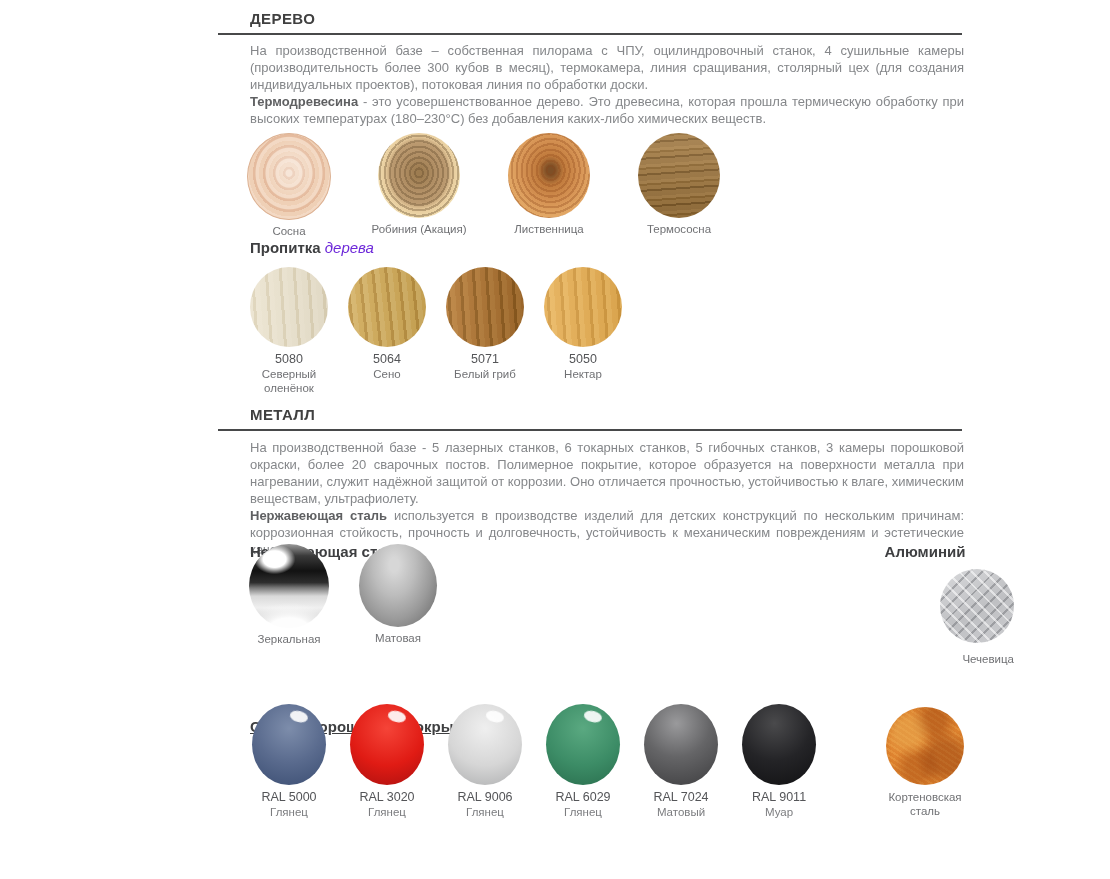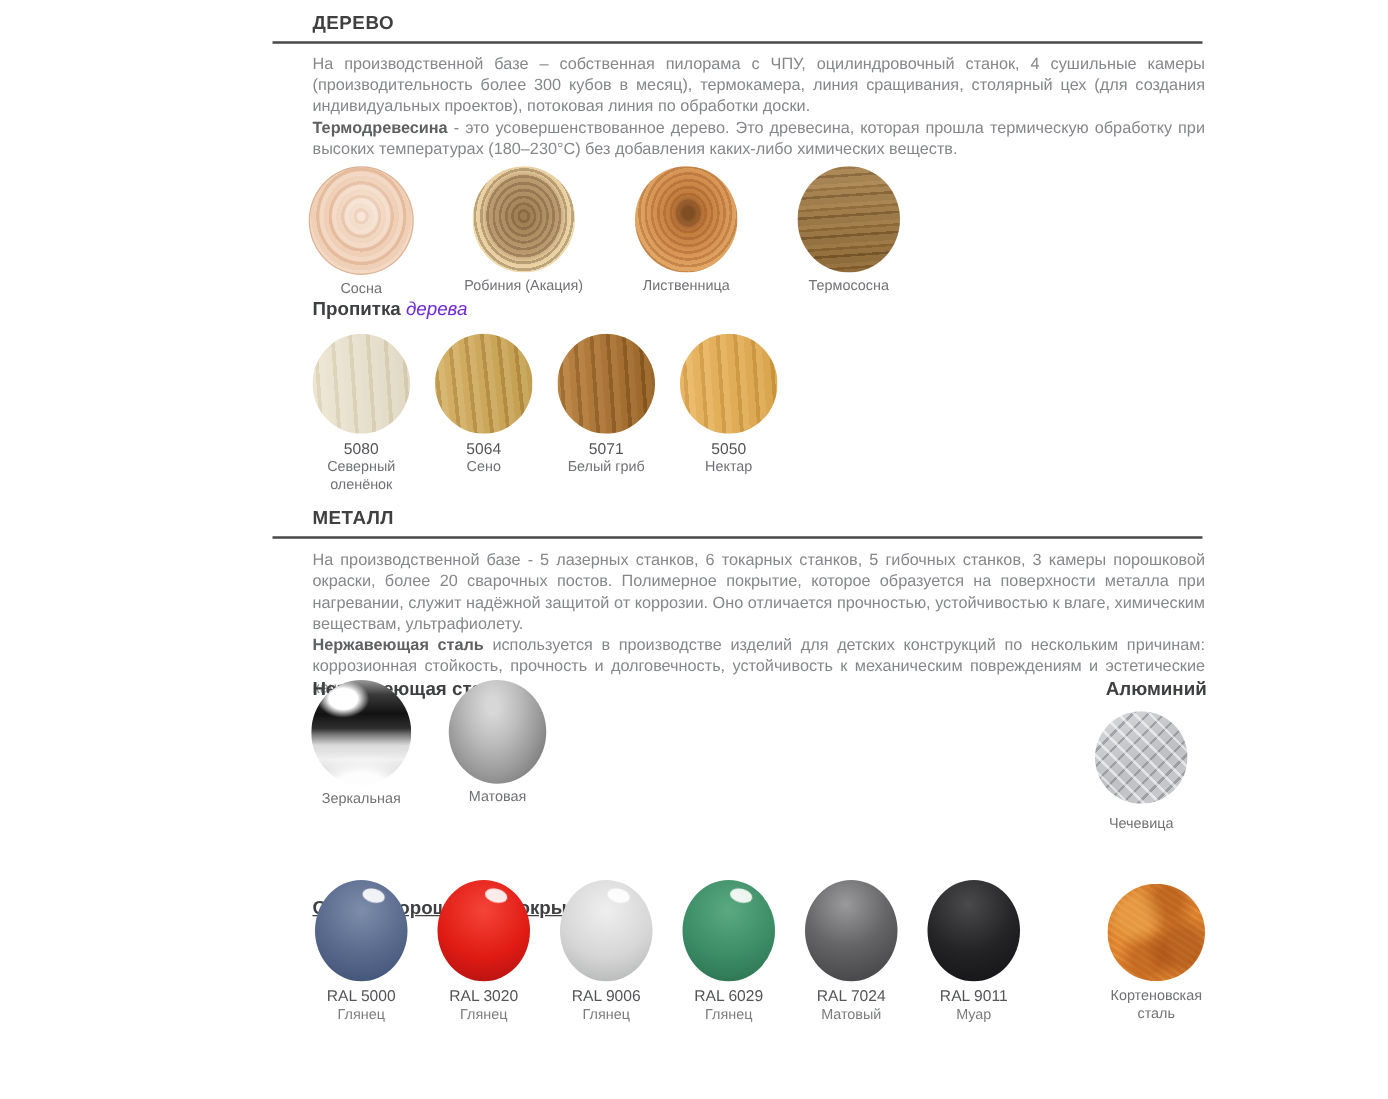--- a/index.html
+++ b/index.html
@@ -169,21 +169,21 @@
     <div class="col">
       <div class="disc sw-mirror"></div>
       <div class="lbl nowrap">Зеркальная</div>
     </div>
     <div class="col">
       <div class="disc sw-matte"></div>
       <div class="lbl nowrap">Матовая</div>
     </div>
   </div>
 
-  <div class="side-col" style="left:868px;top:569px;width:90px;">
+  <div class="side-col" style="left:924px;top:569px;width:90px;align-items:flex-end;">
     <div class="disc sw-checker"></div>
     <div class="lbl nowrap" style="margin-top:9px;">Чечевица</div>
   </div>
 
   <div class="subhead" style="left:250px;top:718px;text-decoration:underline;">Сталь | Порошковое покрытие</div>
 
   <div class="row" style="left:240px;top:704px;">
     <div class="col">
       <div class="disc ball gloss sw-ral5000"></div>
       <div class="code">RAL 5000</div>

